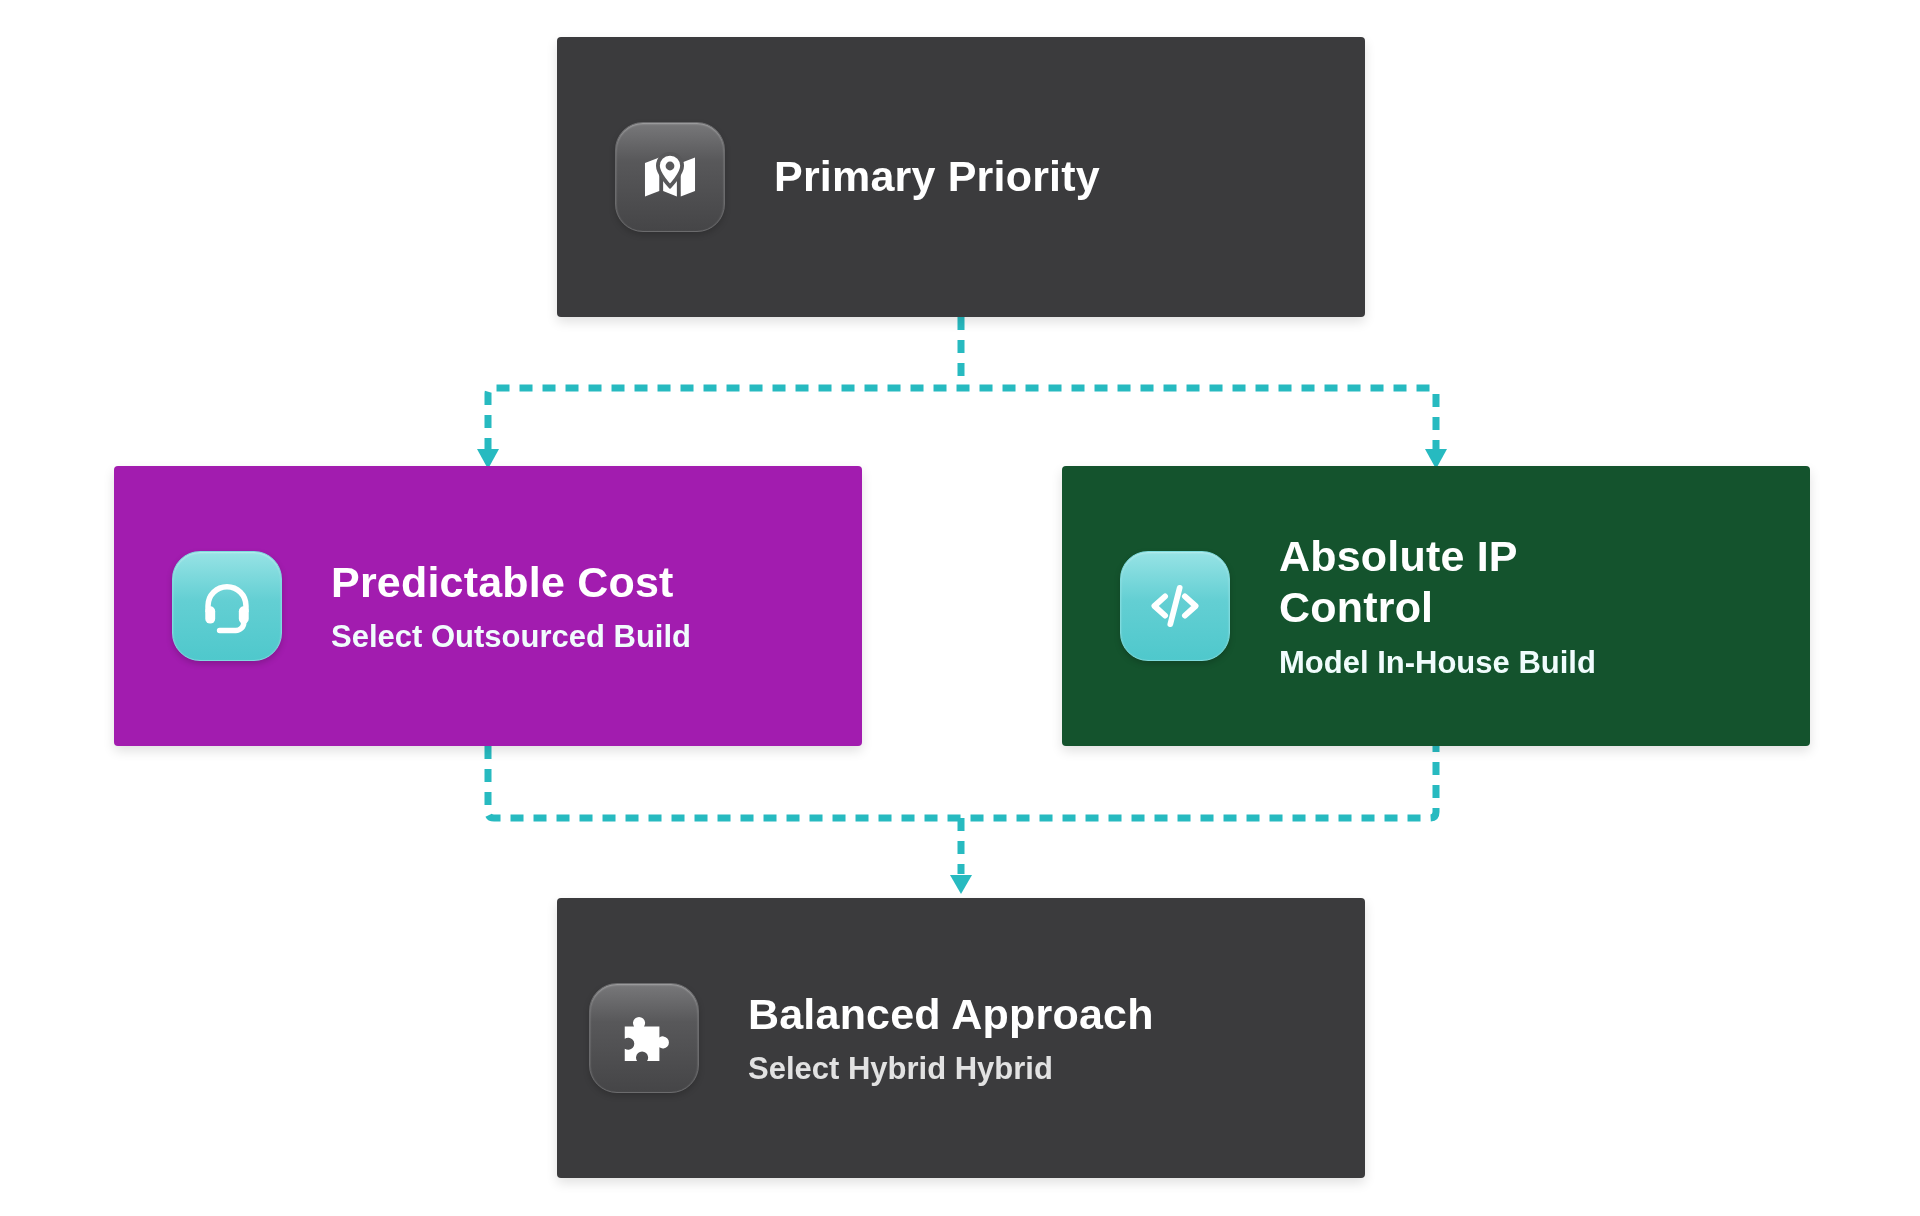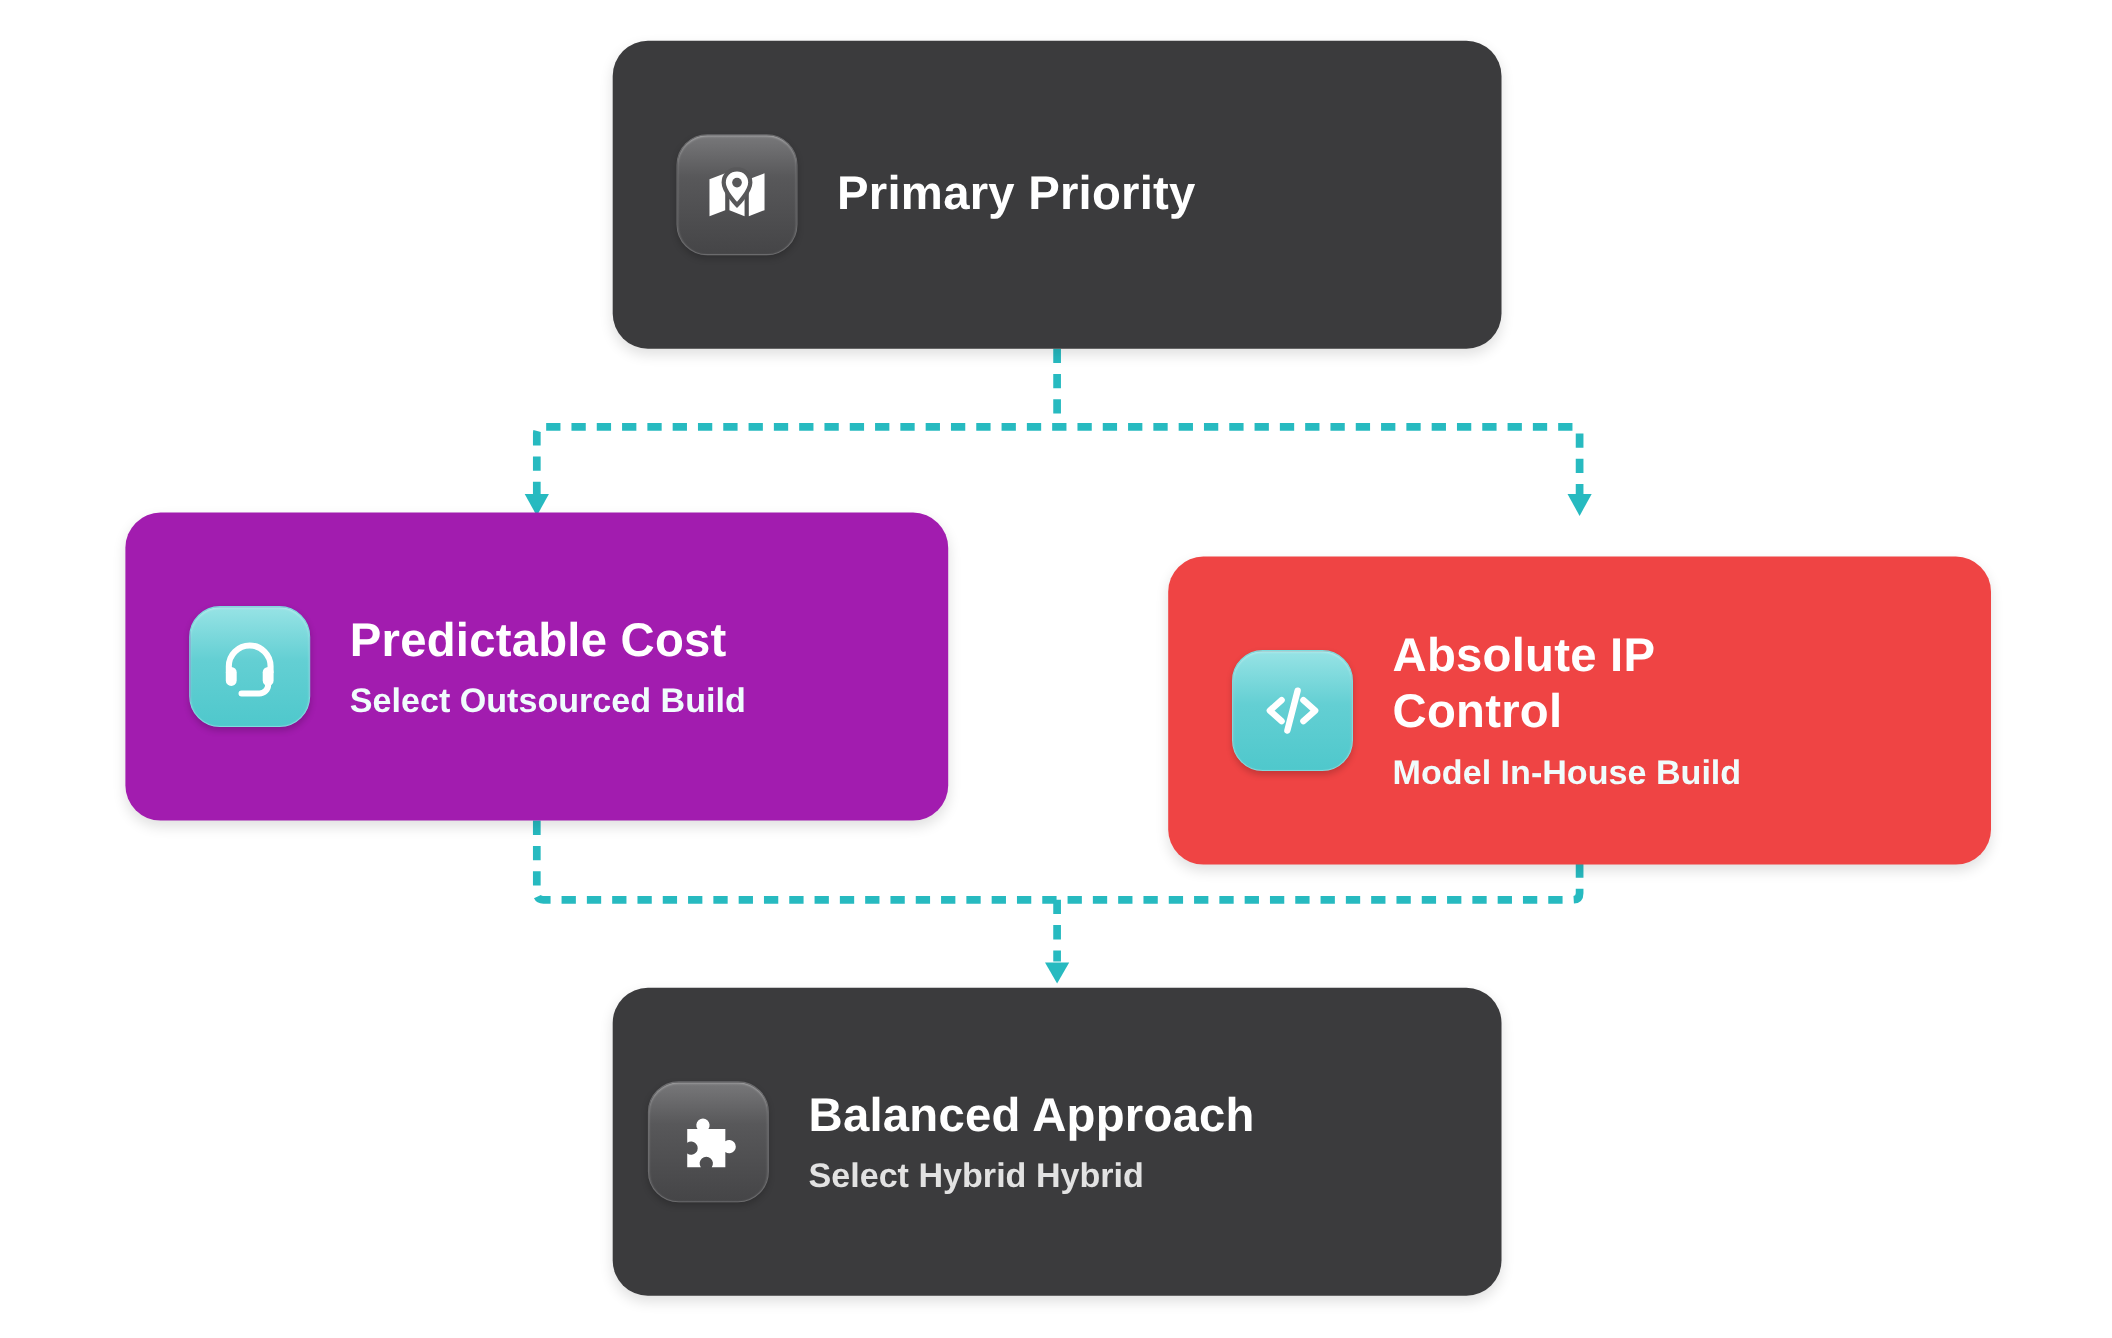--- a/index.html
+++ b/index.html
@@ -16,23 +16,23 @@
     position: absolute;
     inset: 0;
     width: 1920px;
     height: 1216px;
     pointer-events: none;
   }
   .node {
     position: absolute;
     display: flex;
     align-items: center;
-    gap: 36px;
+    gap: 49px;
     padding-left: 58px;
-    border-radius: 32px;
+    border-radius: 4px;
     box-shadow: 0 5px 12px rgba(0,0,0,0.12);
   }
   .node-primary   { left: 557px;  top: 37px;  width: 808px; height: 280px; }
   .node-cost      { left: 114px;  top: 466px; width: 748px; height: 280px; }
   .node-ip        { left: 1062px; top: 466px; width: 748px; height: 280px; }
   .node-balanced  { left: 557px;  top: 898px; width: 808px; height: 280px; }
   .badge {
     flex: 0 0 auto;
     width: 110px;
     height: 110px;
@@ -106,21 +106,21 @@
         <rect x="16.3" y="12.1" width="3.6" height="6.3" rx="1.8" fill="#ffffff"></rect>
         <path d="M9.3 20.9 H15.2 a2.9 2.9 0 0 0 2.9 -2.9 V17.6" stroke="#ffffff" stroke-width="2" stroke-linecap="round"></path>
       </svg>
     </div>
     <div class="node-text">
       <div class="node-title">Predictable Cost</div>
       <div class="node-subtitle">Select Outsourced Build</div>
     </div>
   </div>
 
-  <div class="node node-ip variant-teal" style="background: #ef4444; margin-top: 40px;">
+  <div class="node node-ip variant-teal" style="background: #14532d;">
     <div class="badge badge-teal">
       <svg viewBox="0 0 24 24" fill="none" stroke="#ffffff" stroke-width="2.1" stroke-linecap="round" stroke-linejoin="round">
         <path d="M8.4 8.5 L4.5 12 L8.4 15.5"></path>
         <path d="M15.6 8.5 L19.5 12 L15.6 15.5"></path>
         <path d="M13.7 5.4 L10.3 18.6"></path>
       </svg>
     </div>
     <div class="node-text">
       <div class="node-title">Absolute IP Control</div>
       <div class="node-subtitle">Model In-House Build</div>

